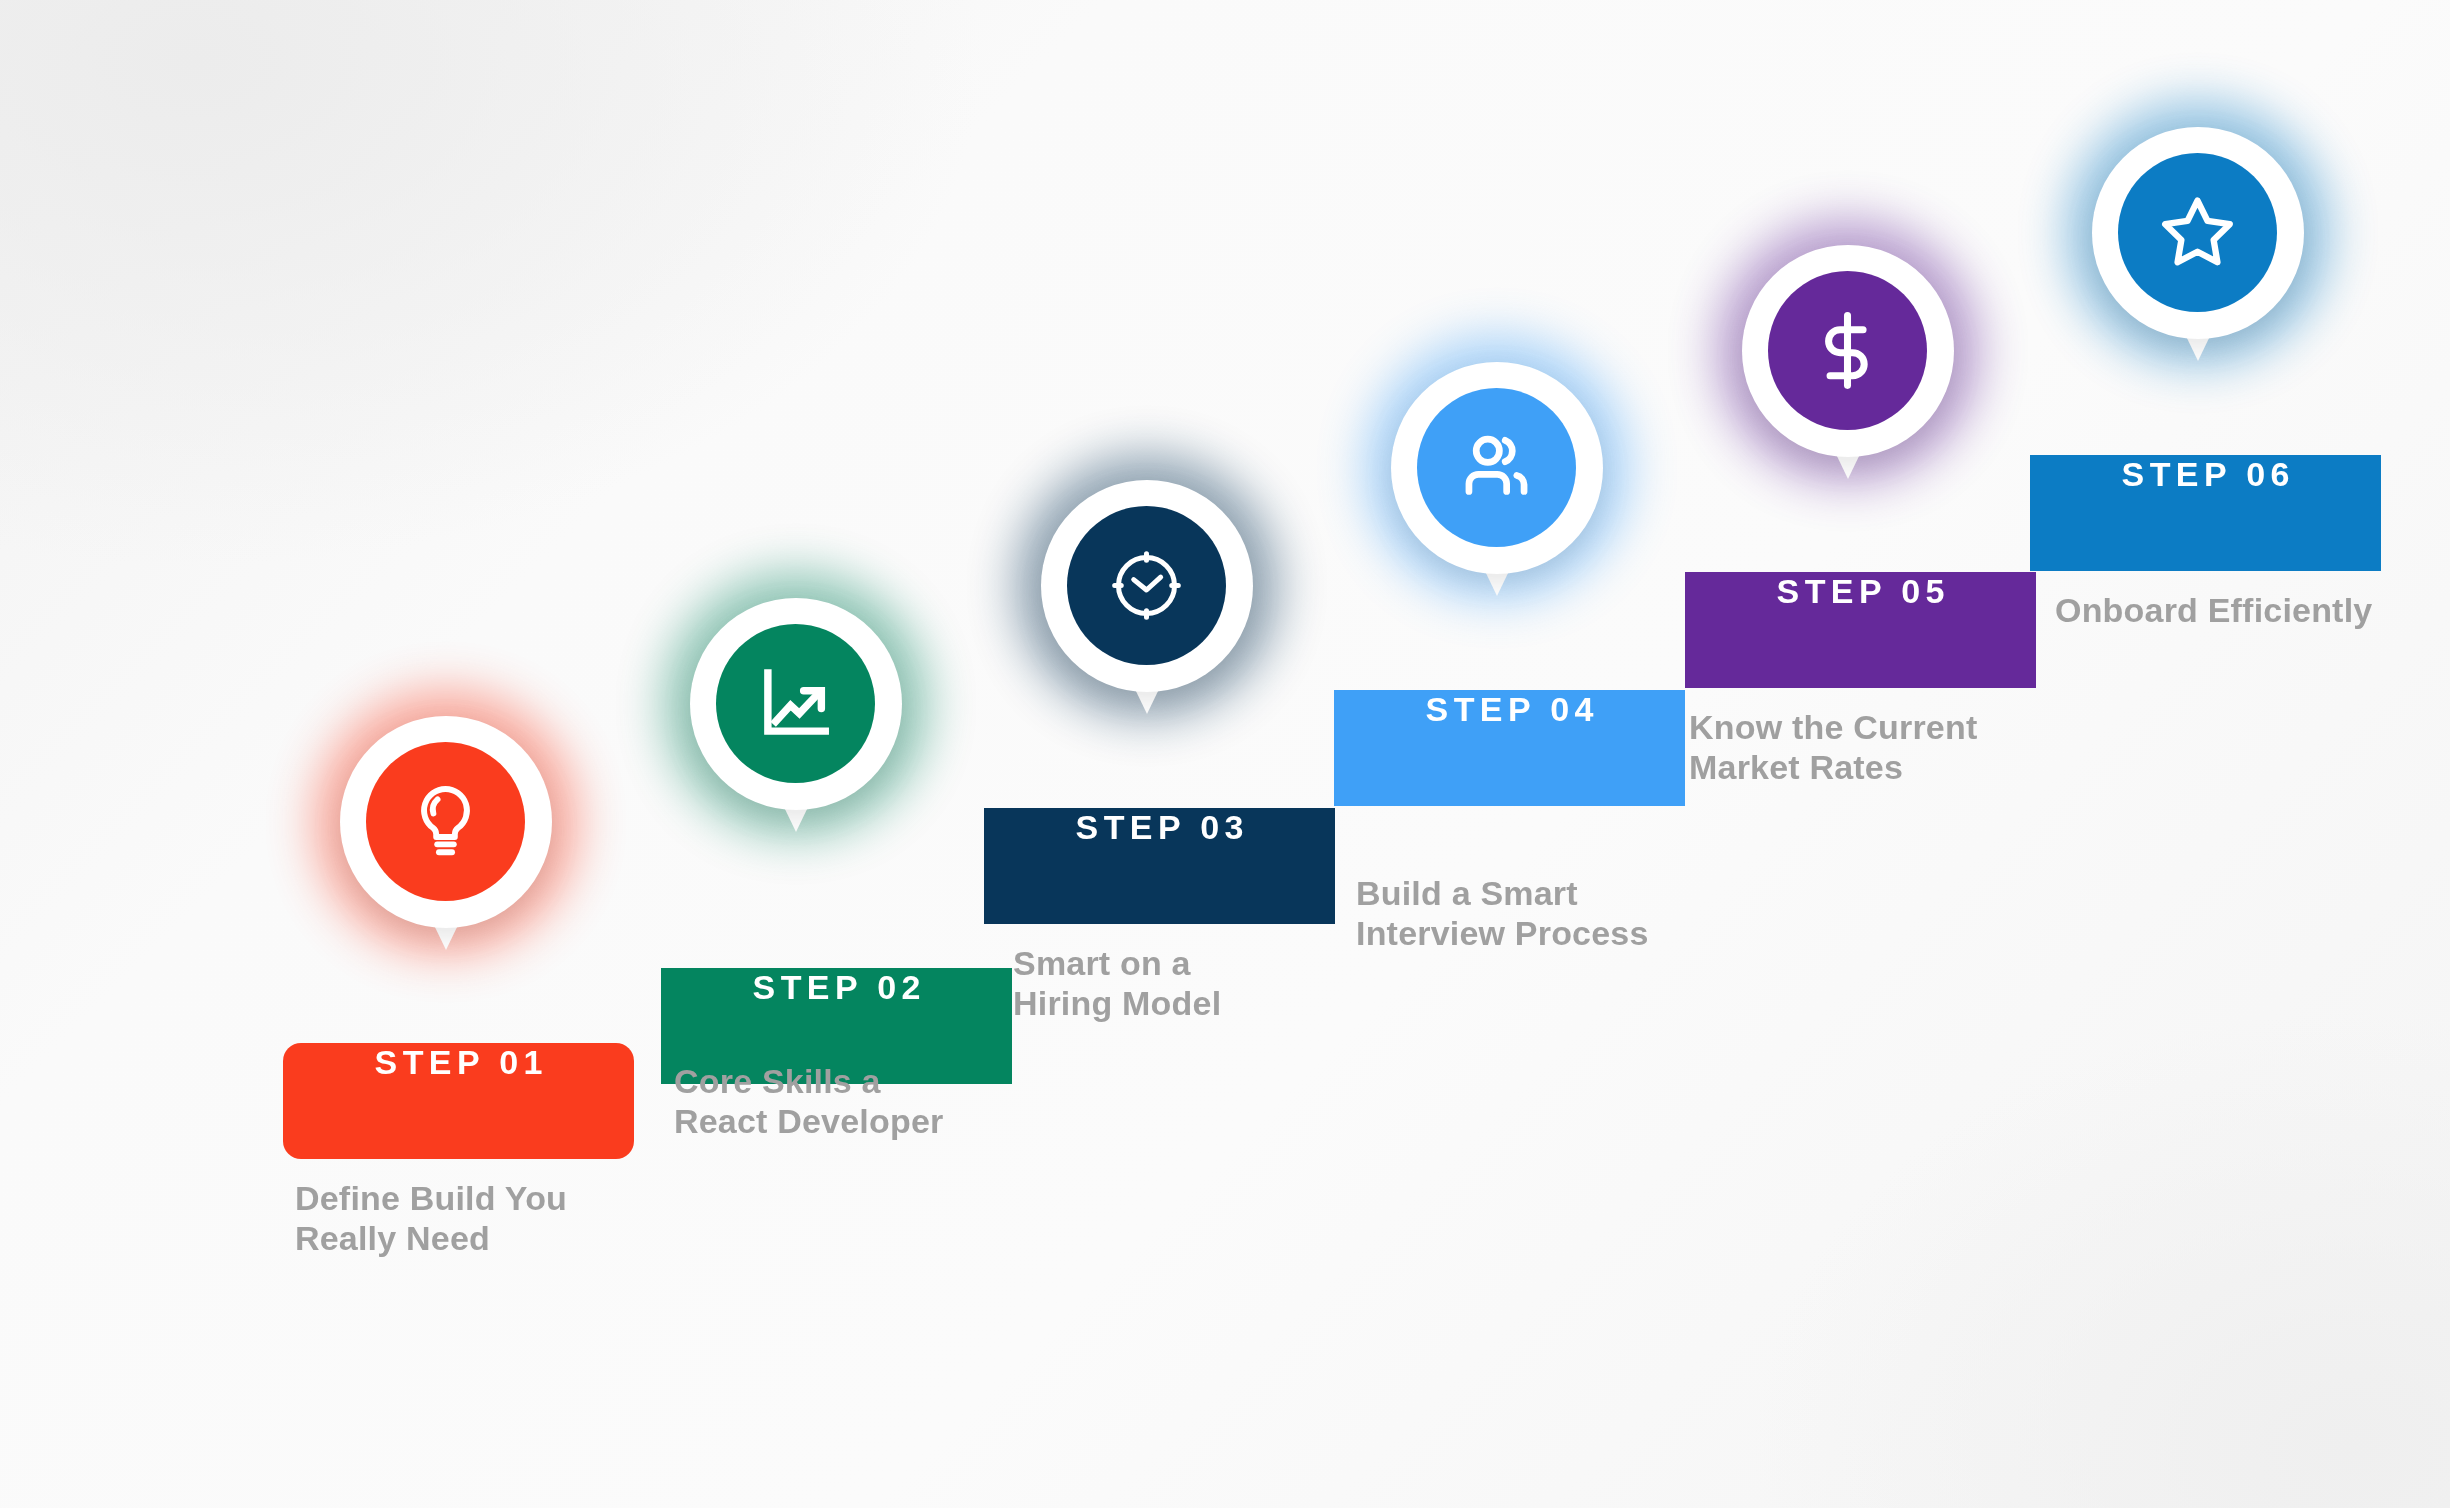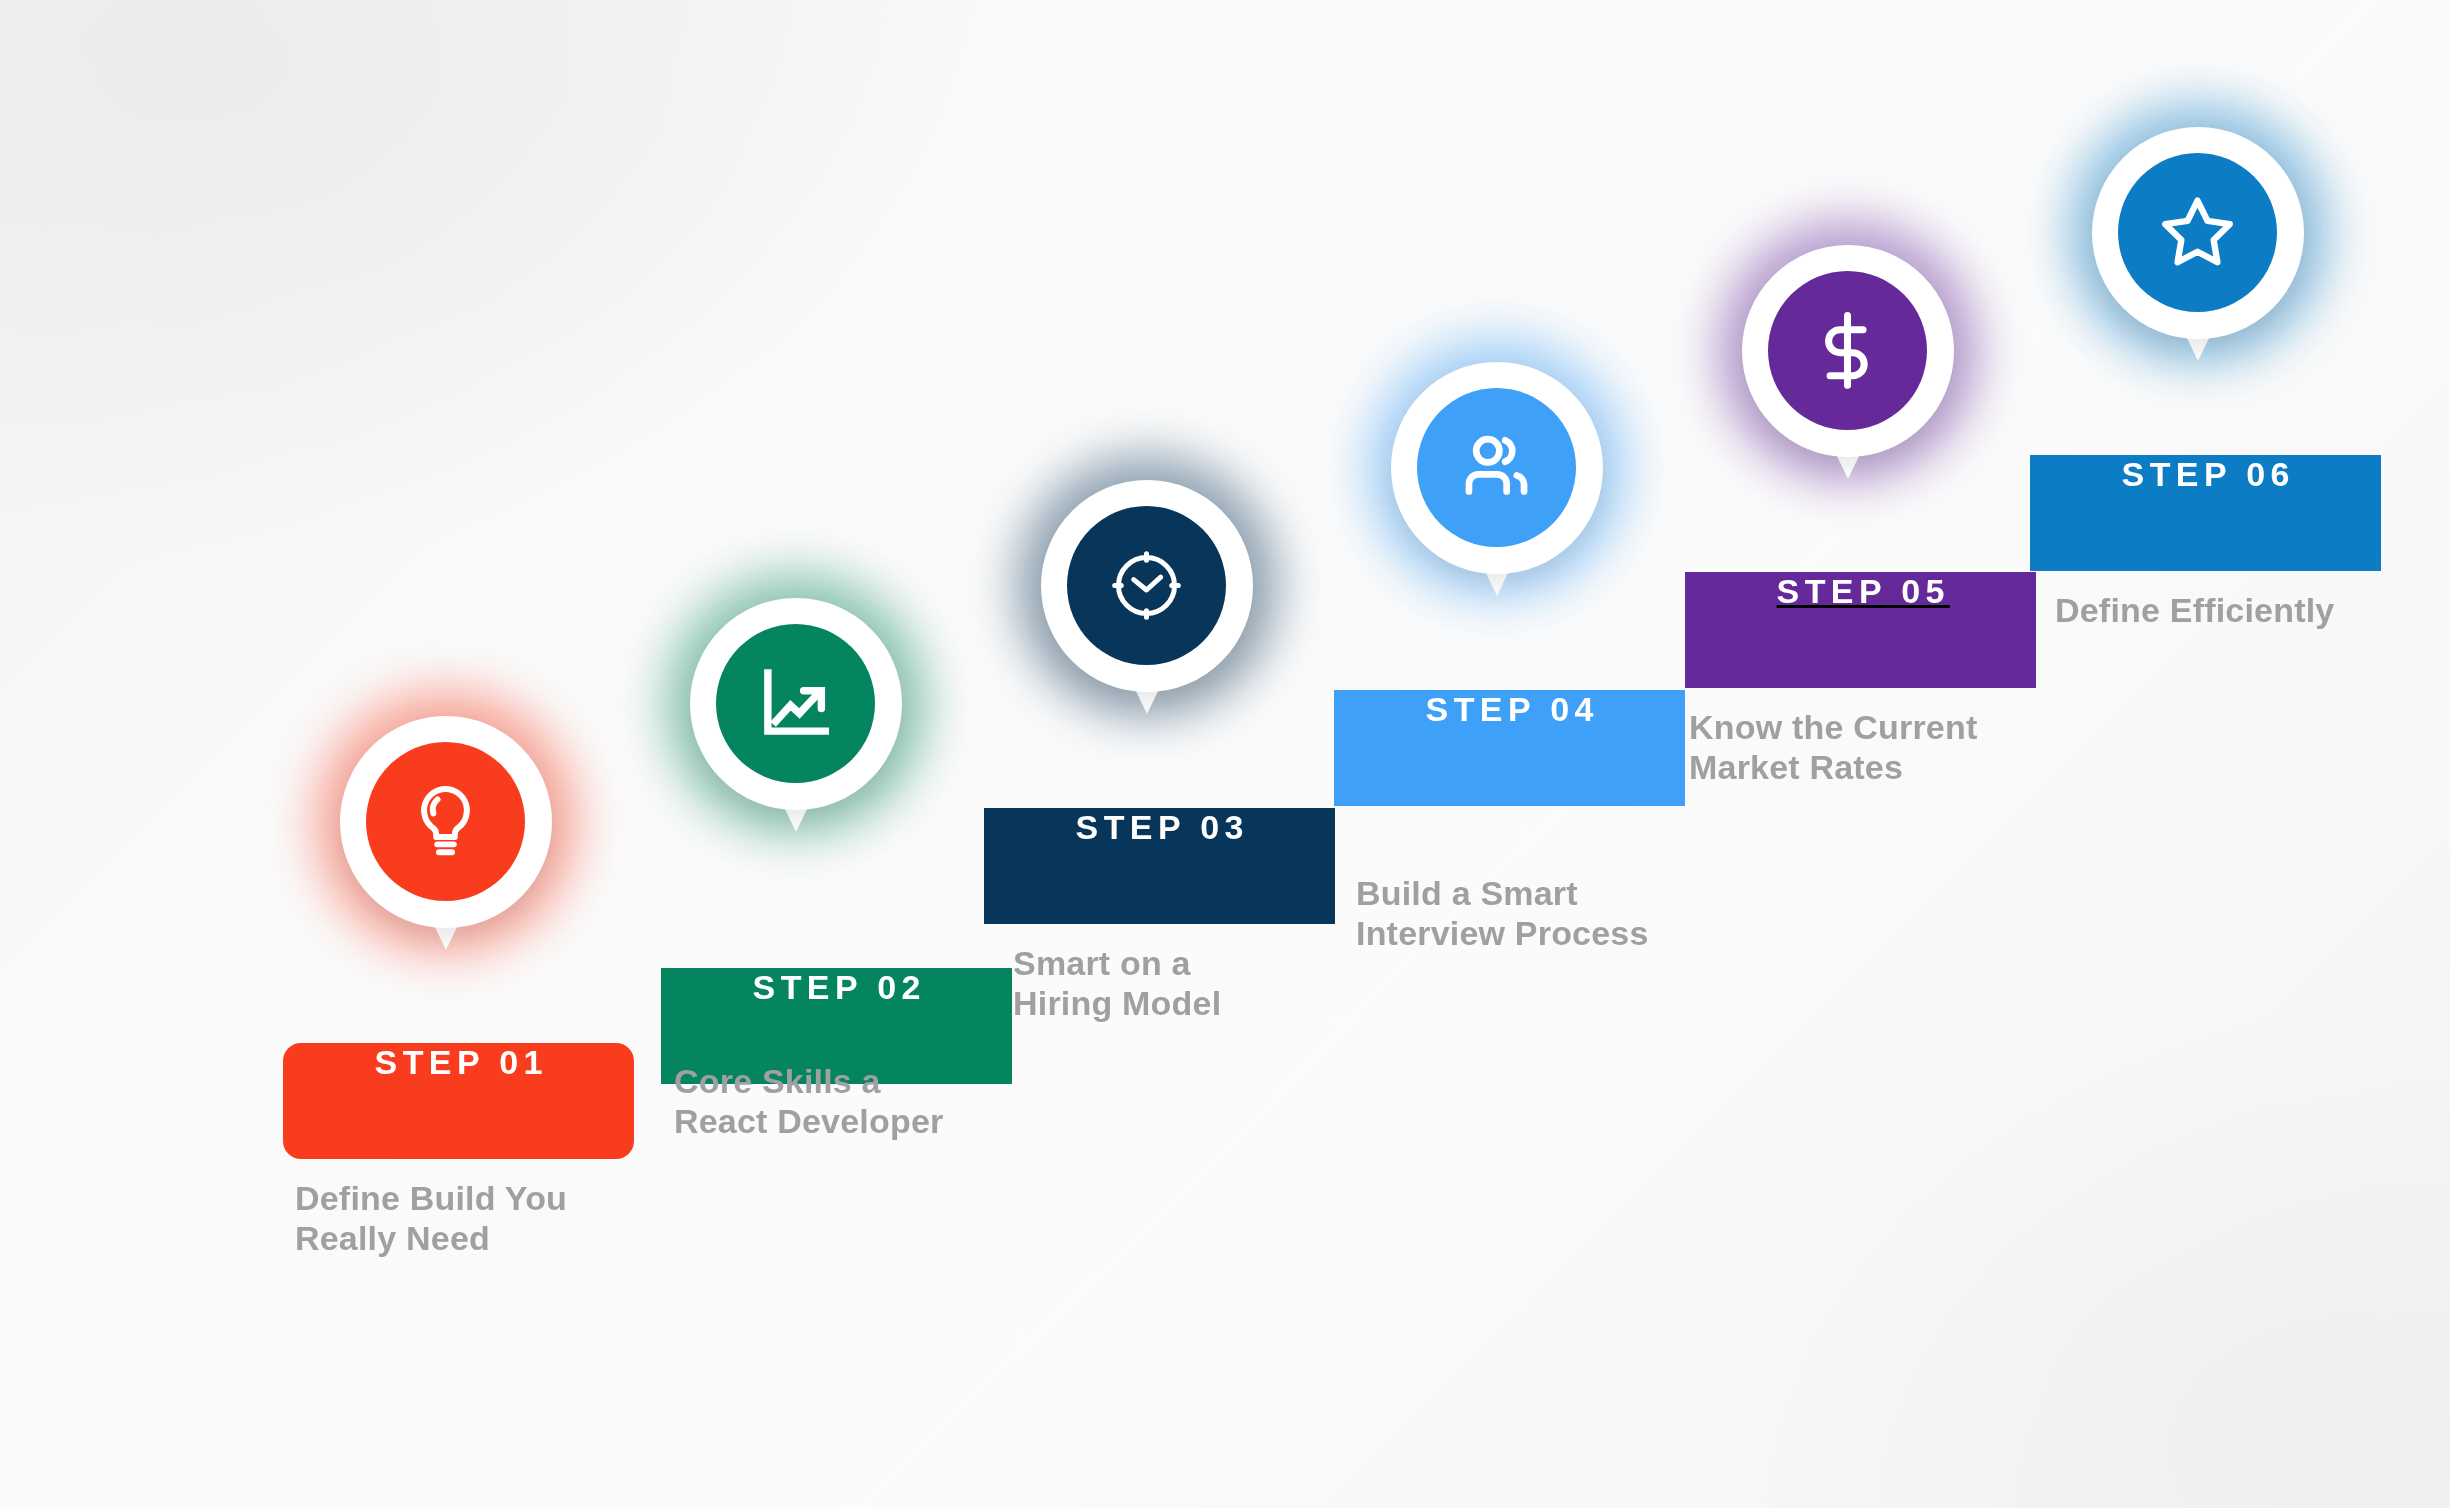--- a/index.html
+++ b/index.html
@@ -192,21 +192,21 @@
         <div class="pin-body"></div>
         <div class="pin-disc" style="background: rgb(101, 41, 154);">
           <span>
             <svg width="89" height="89" viewBox="0 0 24 24" fill="none" stroke="#fff" stroke-width="1.9" stroke-linecap="round" stroke-linejoin="round">
               <path d="M12 2.6v18.8"></path>
               <path d="M16.2 6.4H10a3.1 3.1 0 0 0 0 6.2h3.4a3.1 3.1 0 0 1 0 6.2H7.3"></path>
             </svg>
           </span>
         </div>
       </div>
-      <div class="bar" style="left: 1685px; top: 572px; background: rgb(101, 41, 154); text-decoration: underline;">
+      <div class="bar" style="left: 1685px; top: 572px; background: rgb(101, 41, 154);">
         <span class="bar-label">STEP 05</span>
       </div>
       <div class="caption" style="left: 1689px; top: 708px;">Know the Current
 Market Rates</div>
     </div>
     <div class="step">
       <div class="pin" style="left: 2092px; top: 127px;">
         <div class="pin-glow" style="background: rgb(12, 124, 196);"></div>
         <div class="pin-tail"></div>
         <div class="pin-body"></div>
@@ -214,16 +214,16 @@
           <span>
             <svg width="87" height="87" viewBox="0 0 24 24" fill="none" stroke="#fff" stroke-width="1.75" stroke-linecap="round" stroke-linejoin="round">
               <path d="M12 3.2l2.75 5.6 6.15.9-4.45 4.35 1.05 6.15L12 17.3l-5.5 2.9 1.05-6.15L3.1 9.7l6.15-.9z"></path>
             </svg>
           </span>
         </div>
       </div>
       <div class="bar" style="left: 2030px; top: 455px; background: rgb(12, 124, 196);">
         <span class="bar-label">STEP  06</span>
       </div>
-      <div class="caption" style="left: 2055px; top: 591px;">Define Efficiently</div>
+      <div class="caption" style="left: 2055px; top: 591px;">Onboard Efficiently</div>
     </div>
   </div>
 
 
 </body></html>

